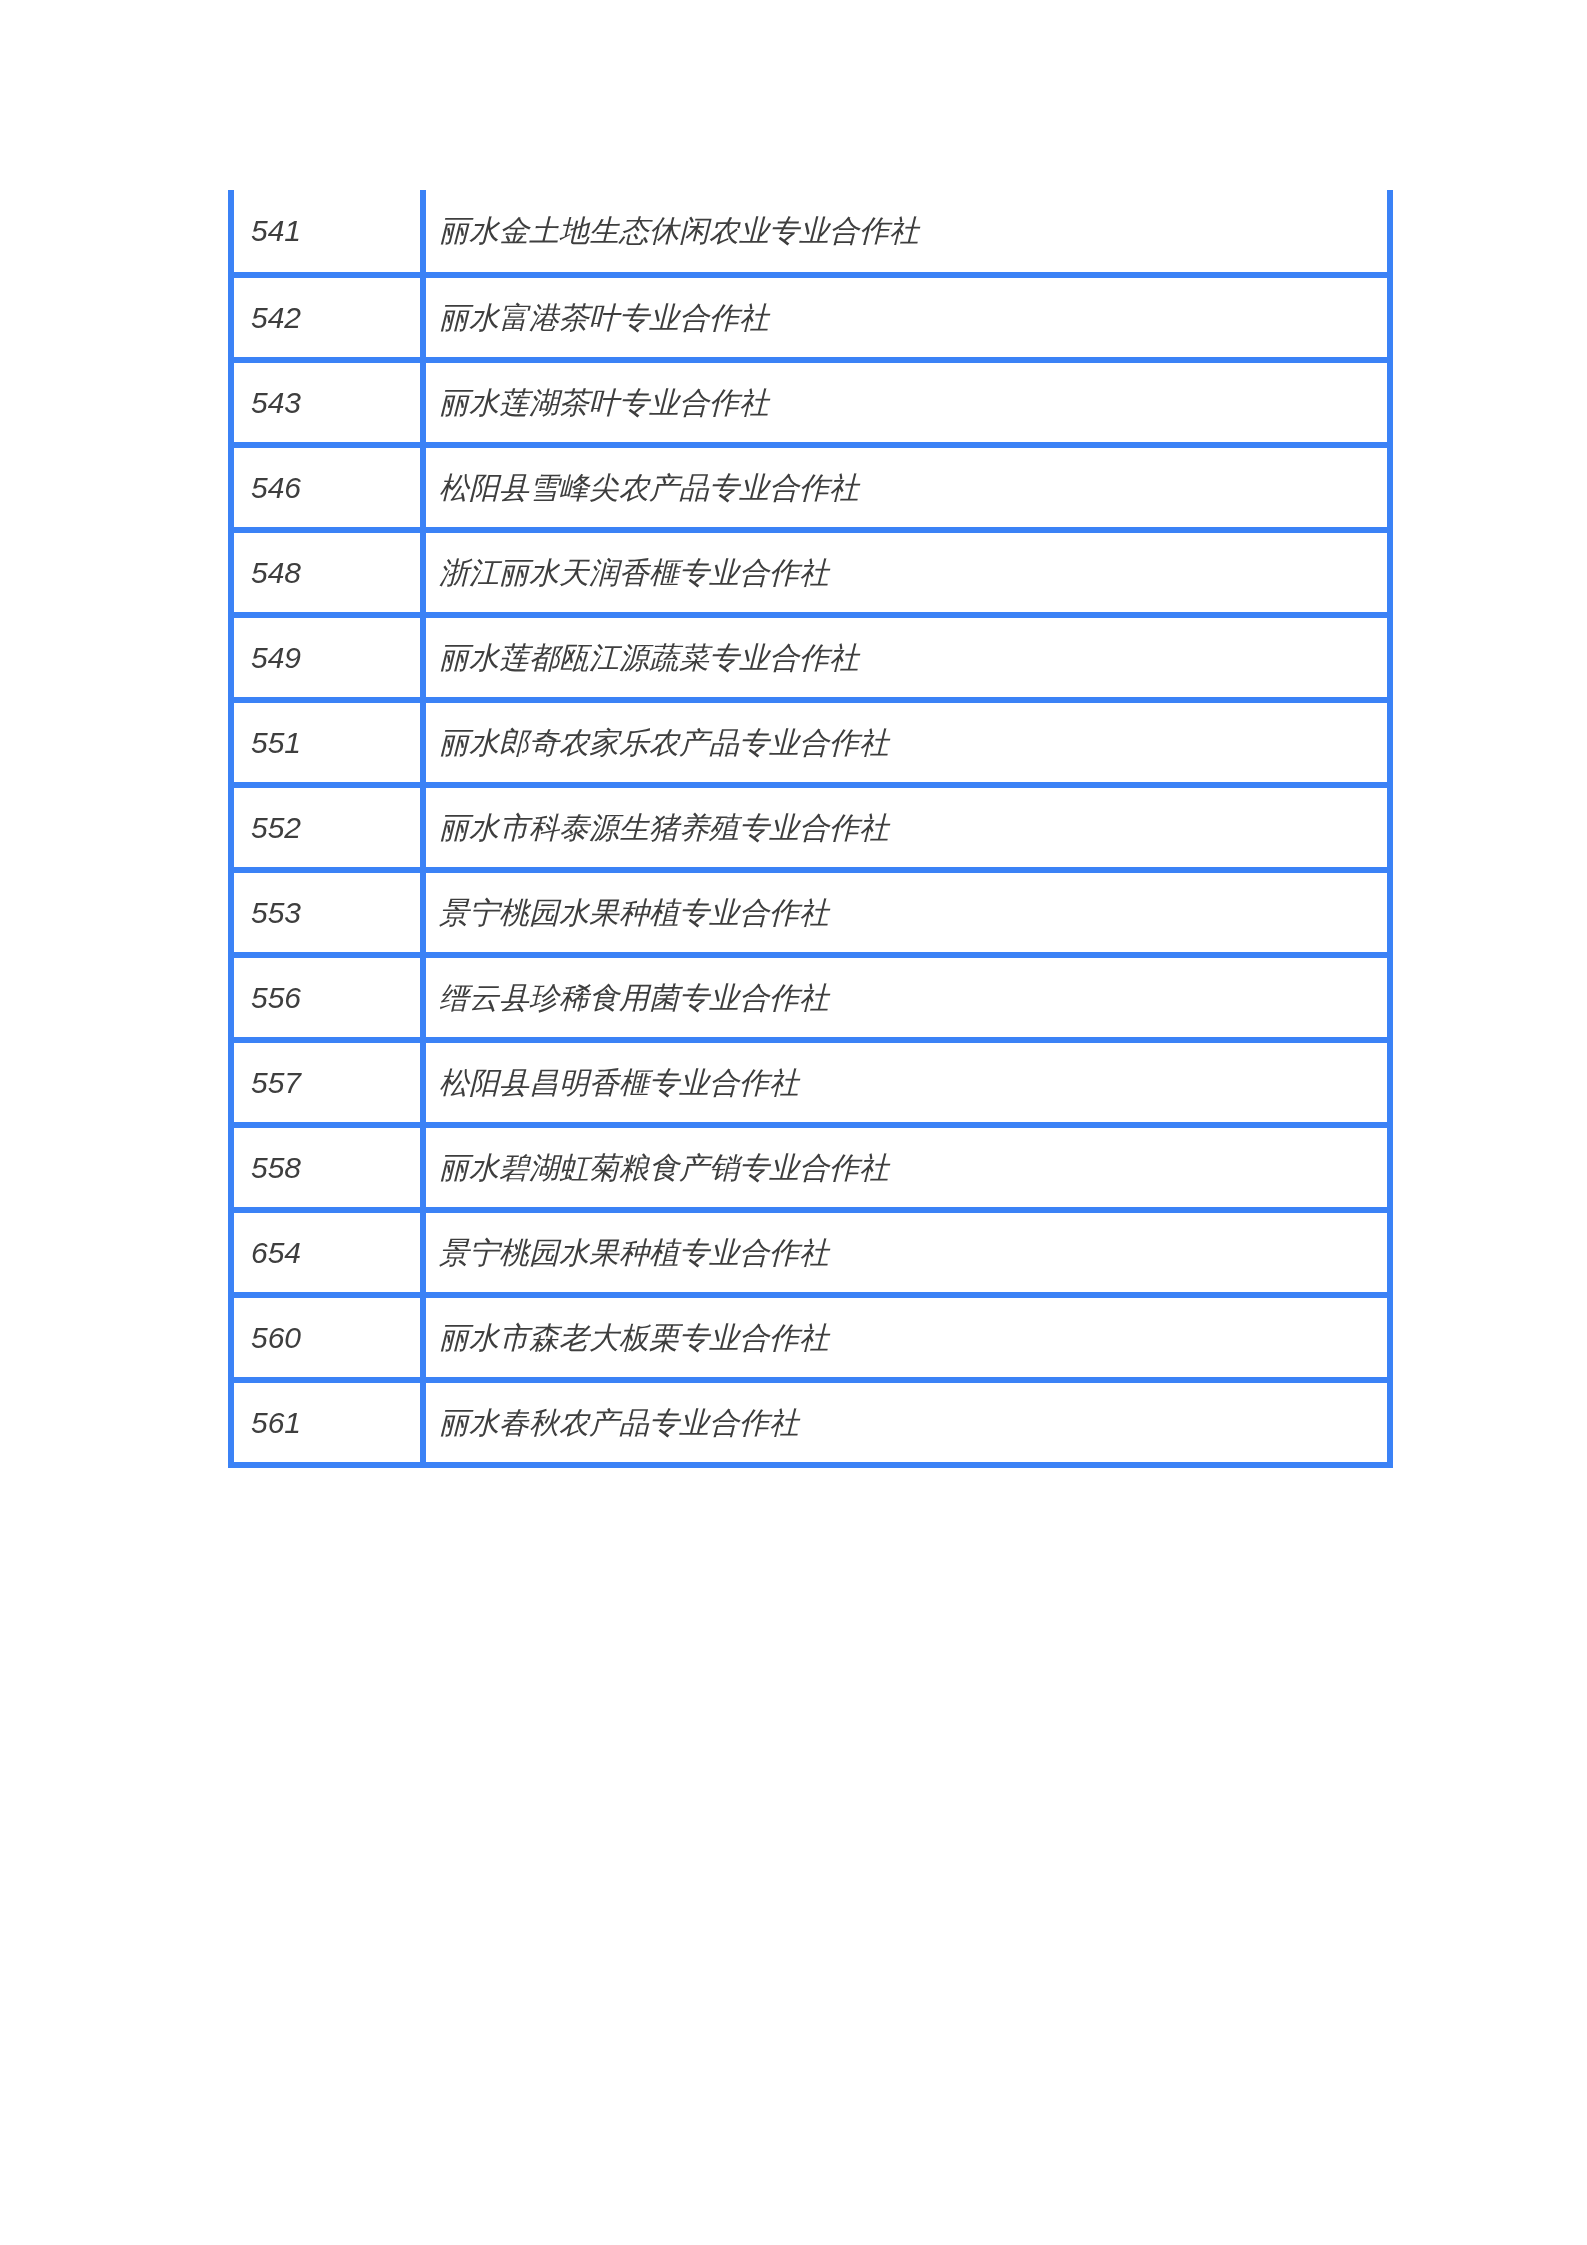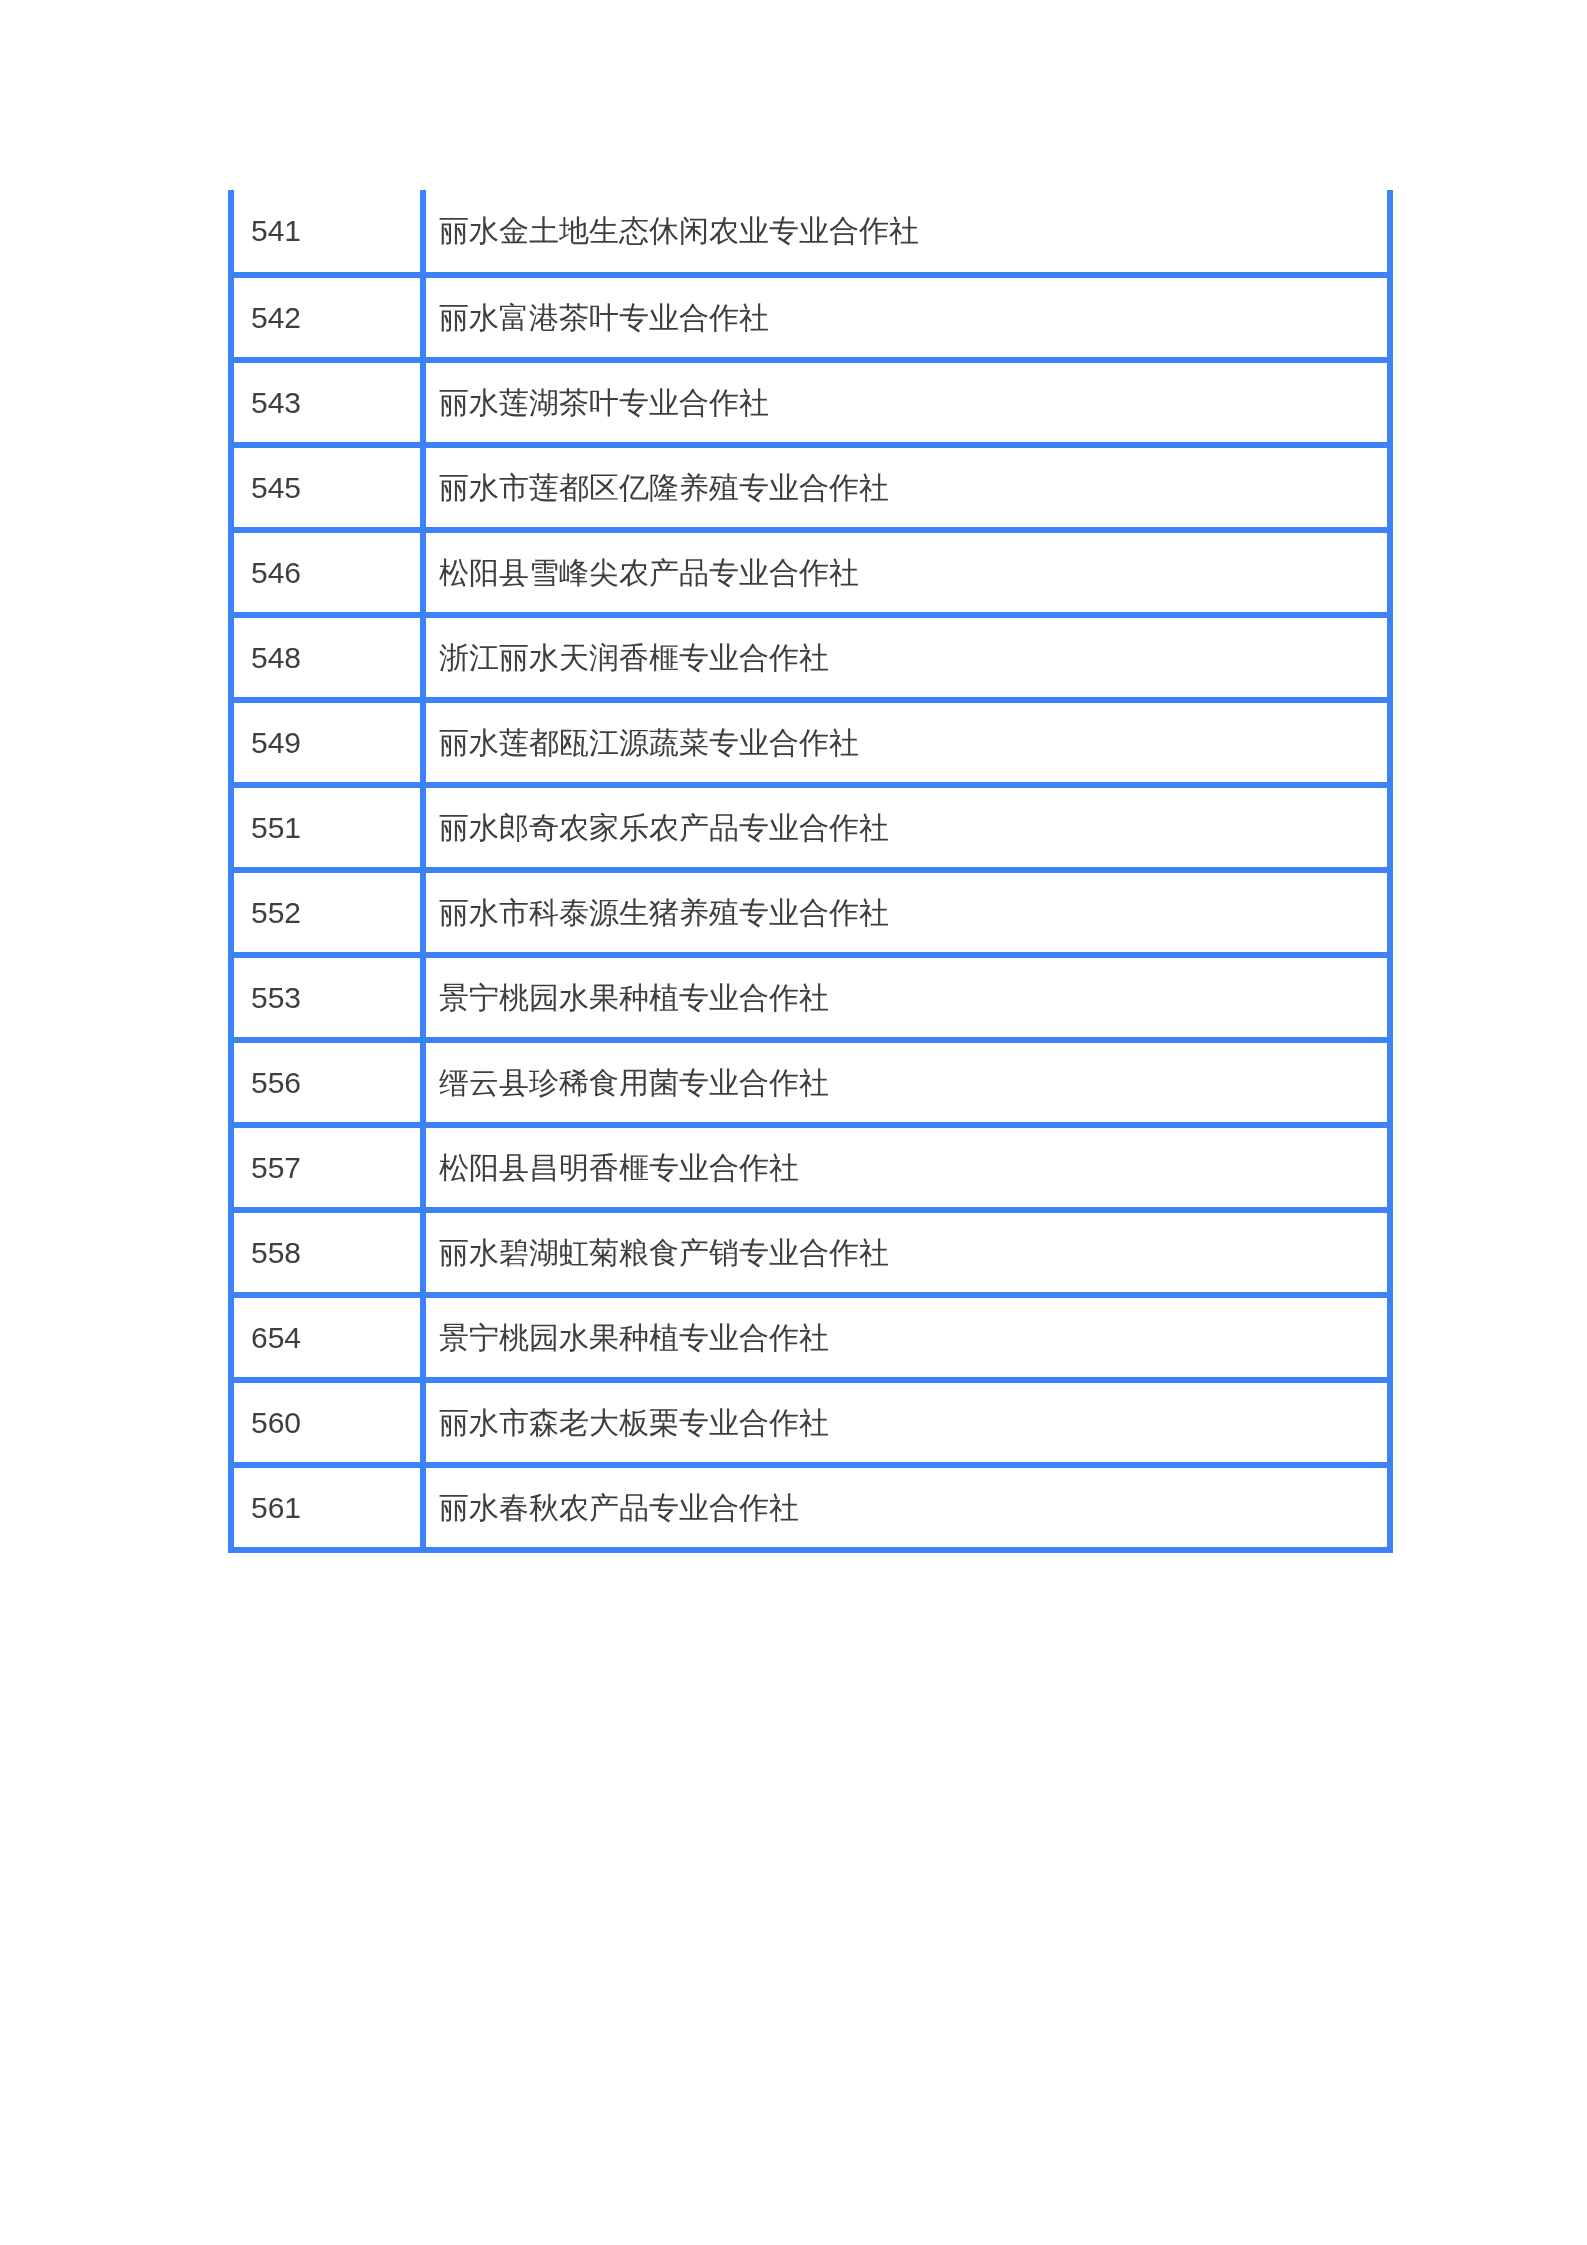--- a/index.html
+++ b/index.html
@@ -22,20 +22,21 @@
   .coop-table {
     position: absolute;
     left: 228px;
     top: 190px;
     width: 1117px;
     border-collapse: collapse;
     table-layout: fixed;
   }
   .coop-table tr {
     height: 85px;
+    font-style: italic;
   }
   .coop-table td {
     border: 6px solid #3b82f6;
     font-size: 30px;
     line-height: 1.25;
     color: #3e3e3e;
     vertical-align: middle;
     white-space: nowrap;
     overflow: hidden;
   }
@@ -67,24 +68,20 @@
     <td class="col-no">542</td>
     <td class="col-name">丽水富港茶叶专业合作社</td>
   </tr>
 
   <tr>
     <td class="col-no">543</td>
     <td class="col-name">丽水莲湖茶叶专业合作社</td>
   </tr>
 
 
-  <tr>
-    <td class="col-no">545</td>
-    <td class="col-name">丽水市莲都区亿隆养殖专业合作社</td>
-  </tr>
 
   <tr>
     <td class="col-no">546</td>
     <td class="col-name">松阳县雪峰尖农产品专业合作社</td>
   </tr>
 
 
   <tr>
     <td class="col-no">548</td>
     <td class="col-name">浙江丽水天润香榧专业合作社</td>

